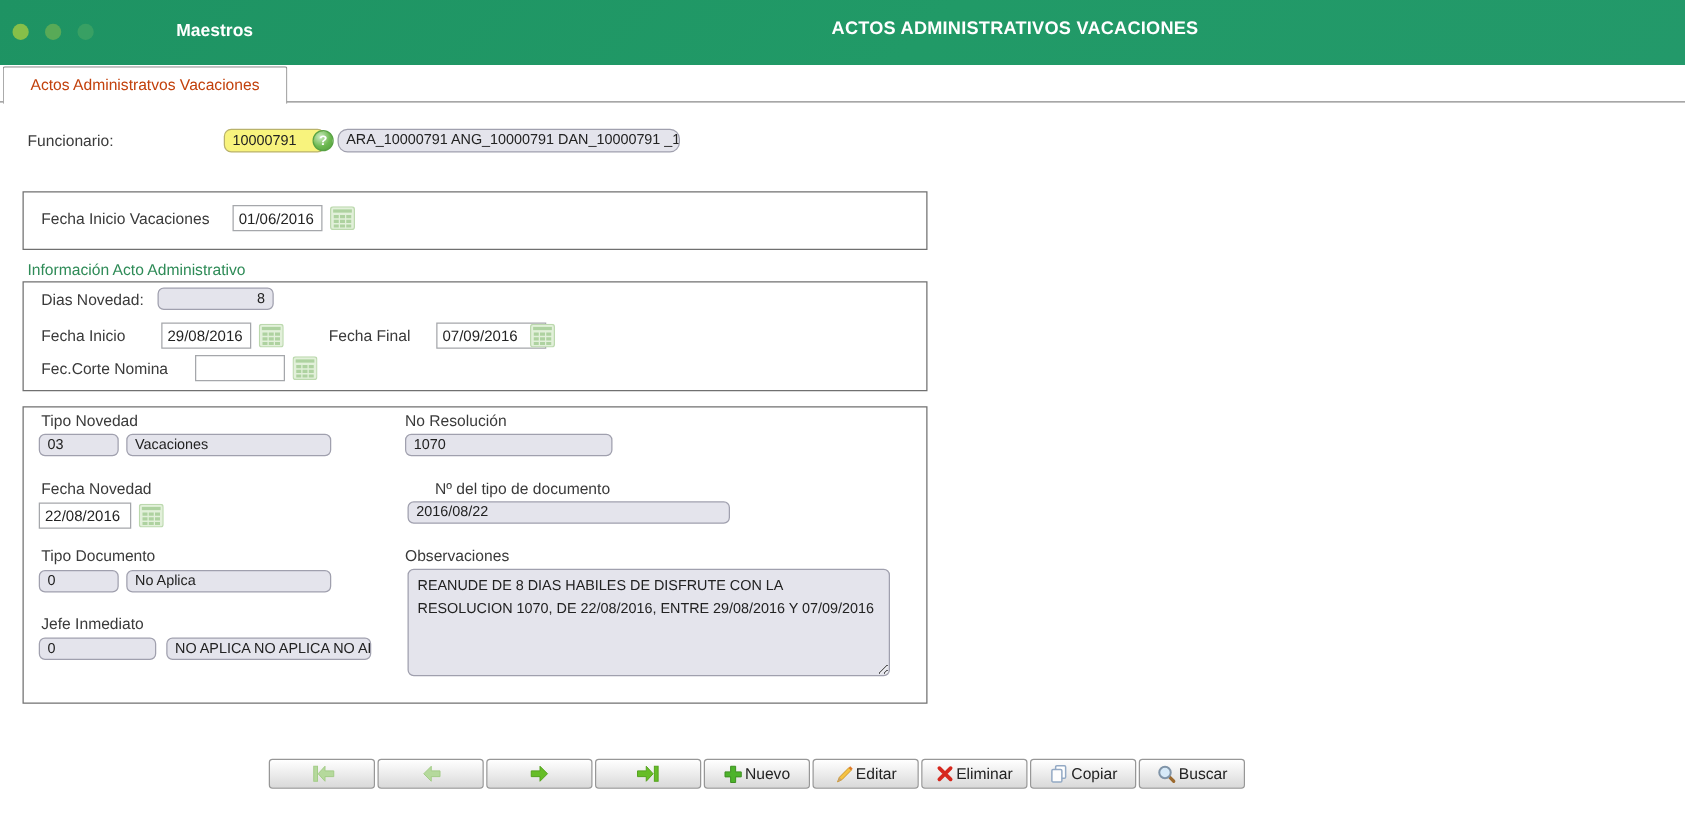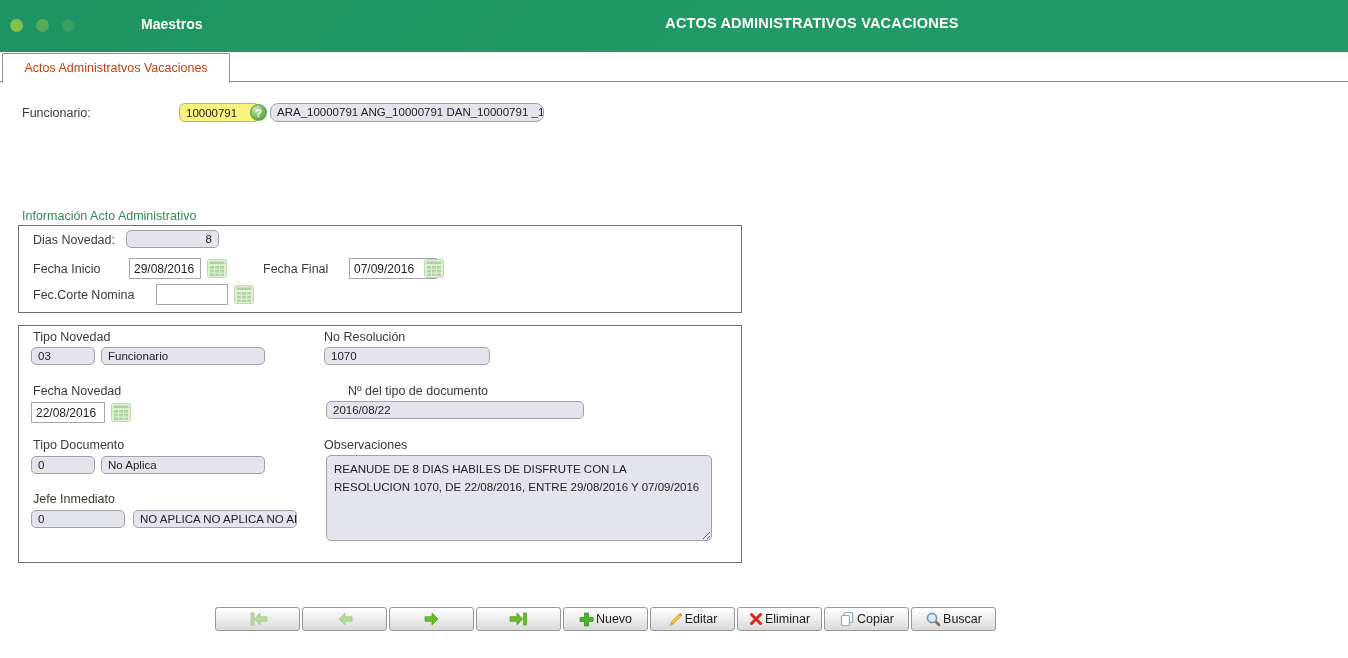--- a/index.html
+++ b/index.html
@@ -72,20 +72,41 @@
   <div class="tabline"></div>
   <div class="tab">
     <span>Actos Administratvos Vacaciones</span>
   </div>
 
   <span class="lbl" style="left:22px; top:106px;">Funcionario:</span>
   <input class="hlInput" style="left: 179px; top: 103px;" value="10000791">
   <span class="helpIcon" style="left:250px; top:104px;">?</span>
   <div class="ro" style="left:270px; top:103px; width:274px; height:19px; line-height:17px; border-radius:8px;">ARA_10000791 ANG_10000791 DAN_10000791 _1</div>
 
+  <div class="groupBox" style="left:18px; top:153px; width:724px; height:47px;">
+    <span class="lbl" style="left:14px; top:14px;">Fecha Inicio Vacaciones</span>
+    <input class="dateInput" style="left: 167px; top: 10px; width: 72px;" value="01/06/2016">
+    <button class="calBtn" style="left:245px; top:11px;">
+      <svg width="20" height="19" viewBox="0 0 20 19">
+          <rect x="0.5" y="0.5" width="19" height="18" rx="2" fill="#e2f0da" stroke="#bcd9ae"></rect>
+          <rect x="2.5" y="2.5" width="15" height="2.6" fill="#aed2a0"></rect>
+          <g fill="#aed2a0">
+            <rect x="3" y="7" width="4" height="2.6"></rect>
+            <rect x="8" y="7" width="4" height="2.6"></rect>
+            <rect x="13" y="7" width="4" height="2.6"></rect>
+            <rect x="3" y="10.8" width="4" height="2.6"></rect>
+            <rect x="8" y="10.8" width="4" height="2.6"></rect>
+            <rect x="13" y="10.8" width="4" height="2.6"></rect>
+            <rect x="3" y="14.6" width="4" height="2.4"></rect>
+            <rect x="8" y="14.6" width="4" height="2.4"></rect>
+            <rect x="13" y="14.6" width="4" height="2.4"></rect>
+          </g>
+        </svg>
+    </button>
+  </div>
 
   <span class="sectionTitle" style="left:22px; top:209px;">Información Acto Administrativo</span>
 
   <div class="groupBox" style="left:18px; top:225px; width:724px; height:88px;">
     <span class="lbl" style="left:14px; top:7px;">Dias Novedad:</span>
     <div class="ro" style="left:107px; top:4px; width:93px; text-align:right;">8</div>
 
     <span class="lbl" style="left:14px; top:36px;">Fecha Inicio</span>
     <input class="dateInput" style="left: 110px; top: 32px; width: 72px;" value="29/08/2016">
     <button class="calBtn" style="left:188px; top:33px;">
@@ -144,21 +165,21 @@
             <rect x="13" y="14.6" width="4" height="2.4"></rect>
           </g>
         </svg>
     </button>
   </div>
 
   <div class="groupBox" style="left:18px; top:325px; width:724px; height:238px;padding-left:28px;">
 
     <span class="lbl" style="left:14px; top:4px;">Tipo Novedad</span>
     <div class="ro" style="left:12px; top:21px; width:64px;">03</div>
-    <div class="ro" style="left:82px; top:21px; width:164px;">Funcionario</div>
+    <div class="ro" style="left:82px; top:21px; width:164px;">Vacaciones</div>
 
     <span class="lbl" style="left:305px; top:4px;">No Resolución</span>
     <div class="ro" style="left:305px; top:21px; width:166px;">1070</div>
 
     <span class="lbl" style="left:14px; top:58px;">Fecha Novedad</span>
     <input class="dateInput" style="left: 12px; top: 76px; width: 74px;" value="22/08/2016">
     <button class="calBtn" style="left:92px; top:77px;">
       <svg width="20" height="19" viewBox="0 0 20 19">
           <rect x="0.5" y="0.5" width="19" height="18" rx="2" fill="#e2f0da" stroke="#bcd9ae"></rect>
           <rect x="2.5" y="2.5" width="15" height="2.6" fill="#aed2a0"></rect>

